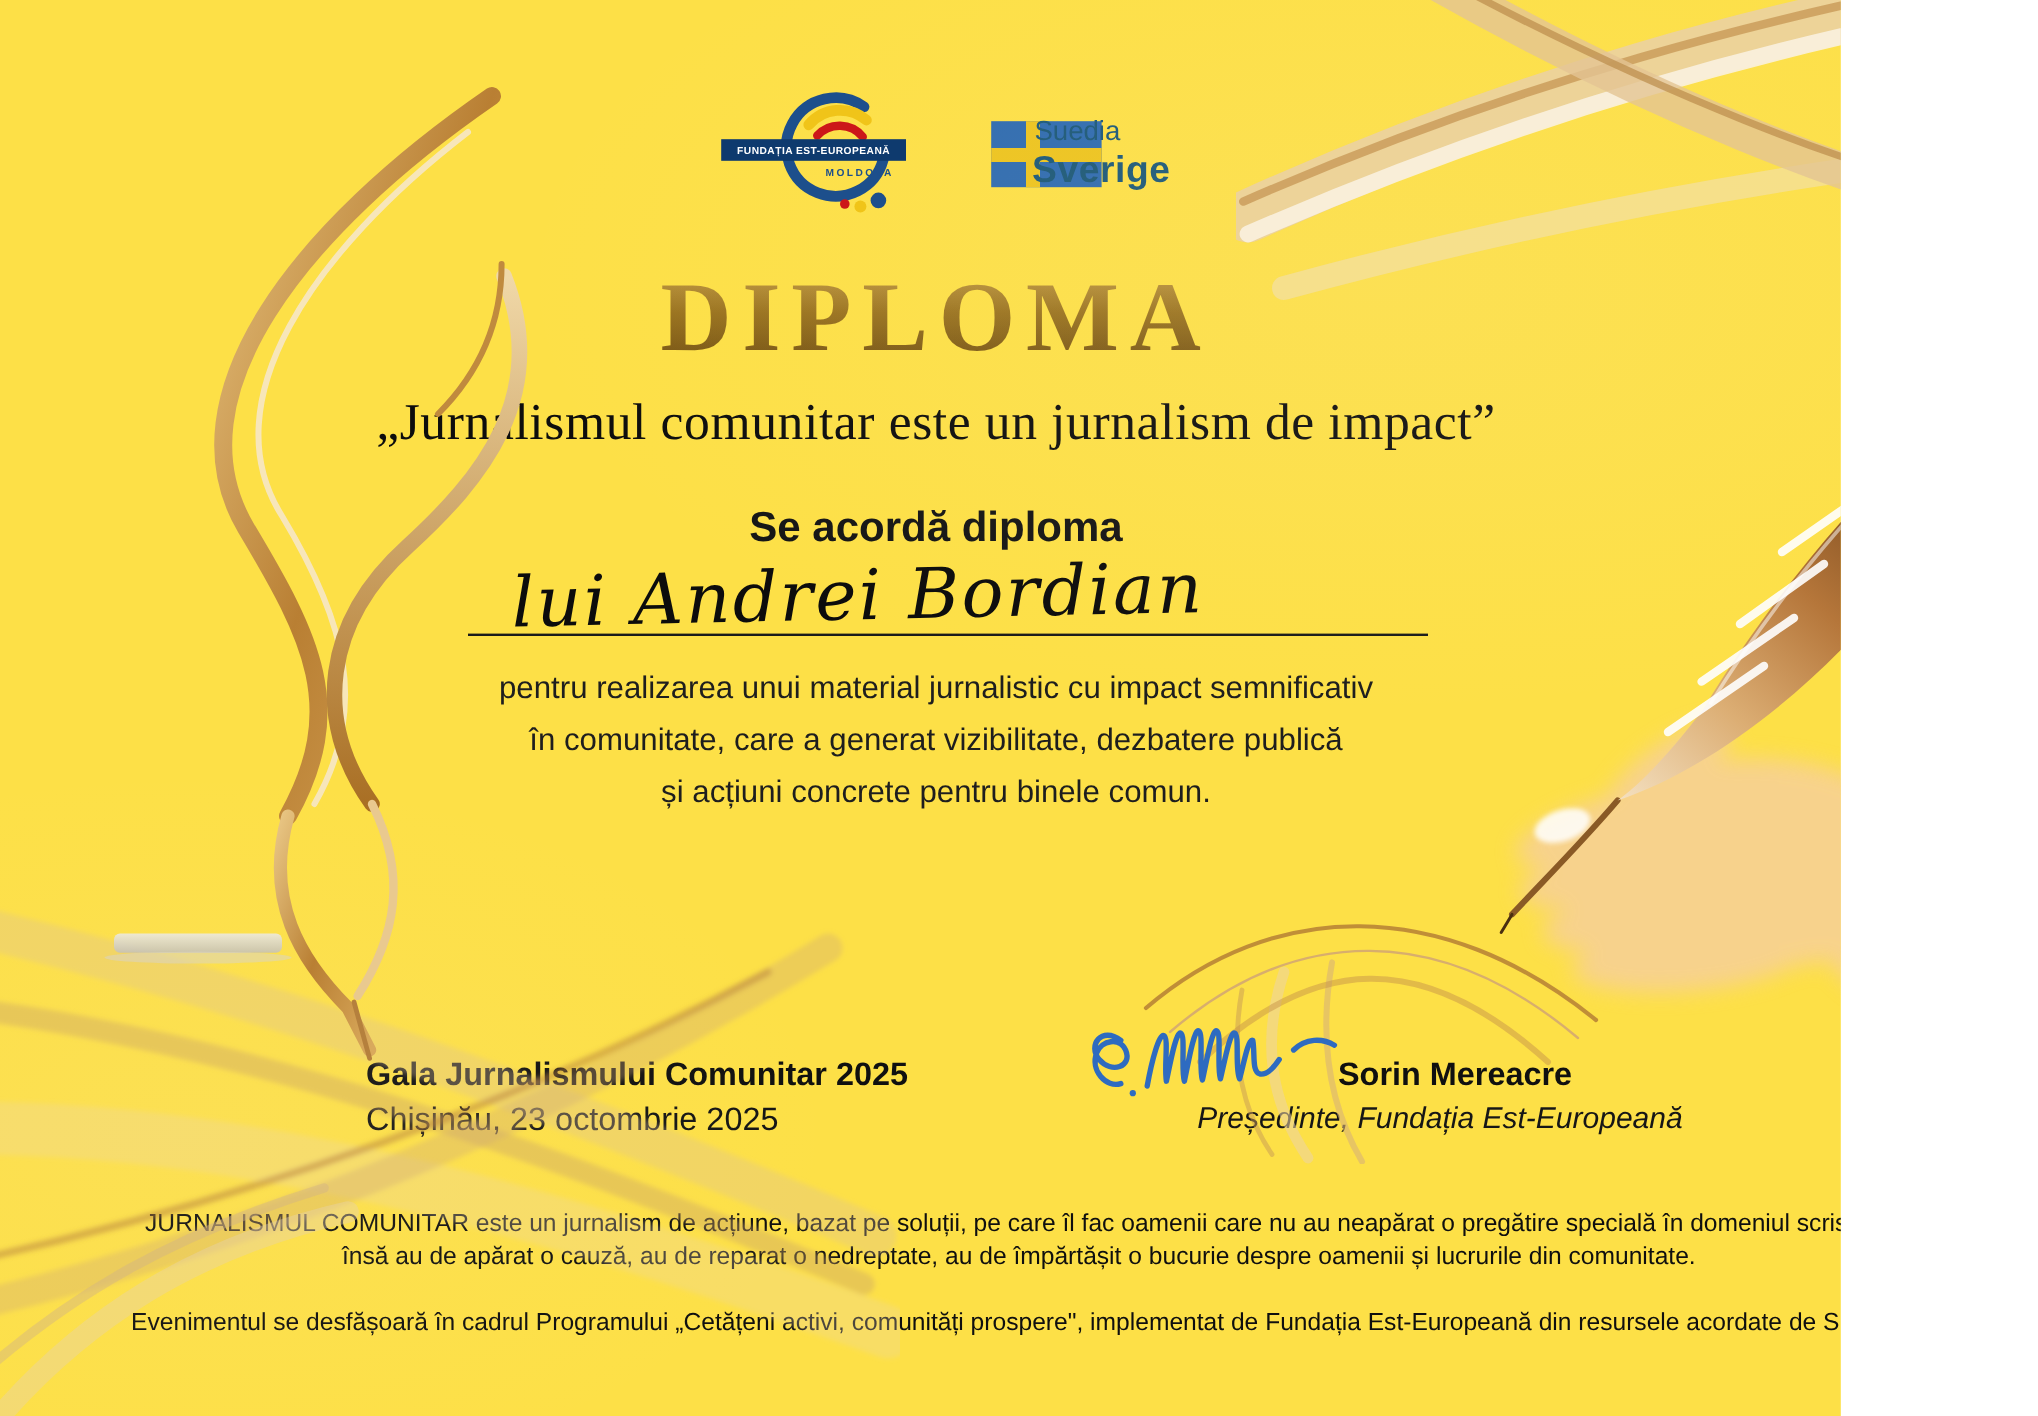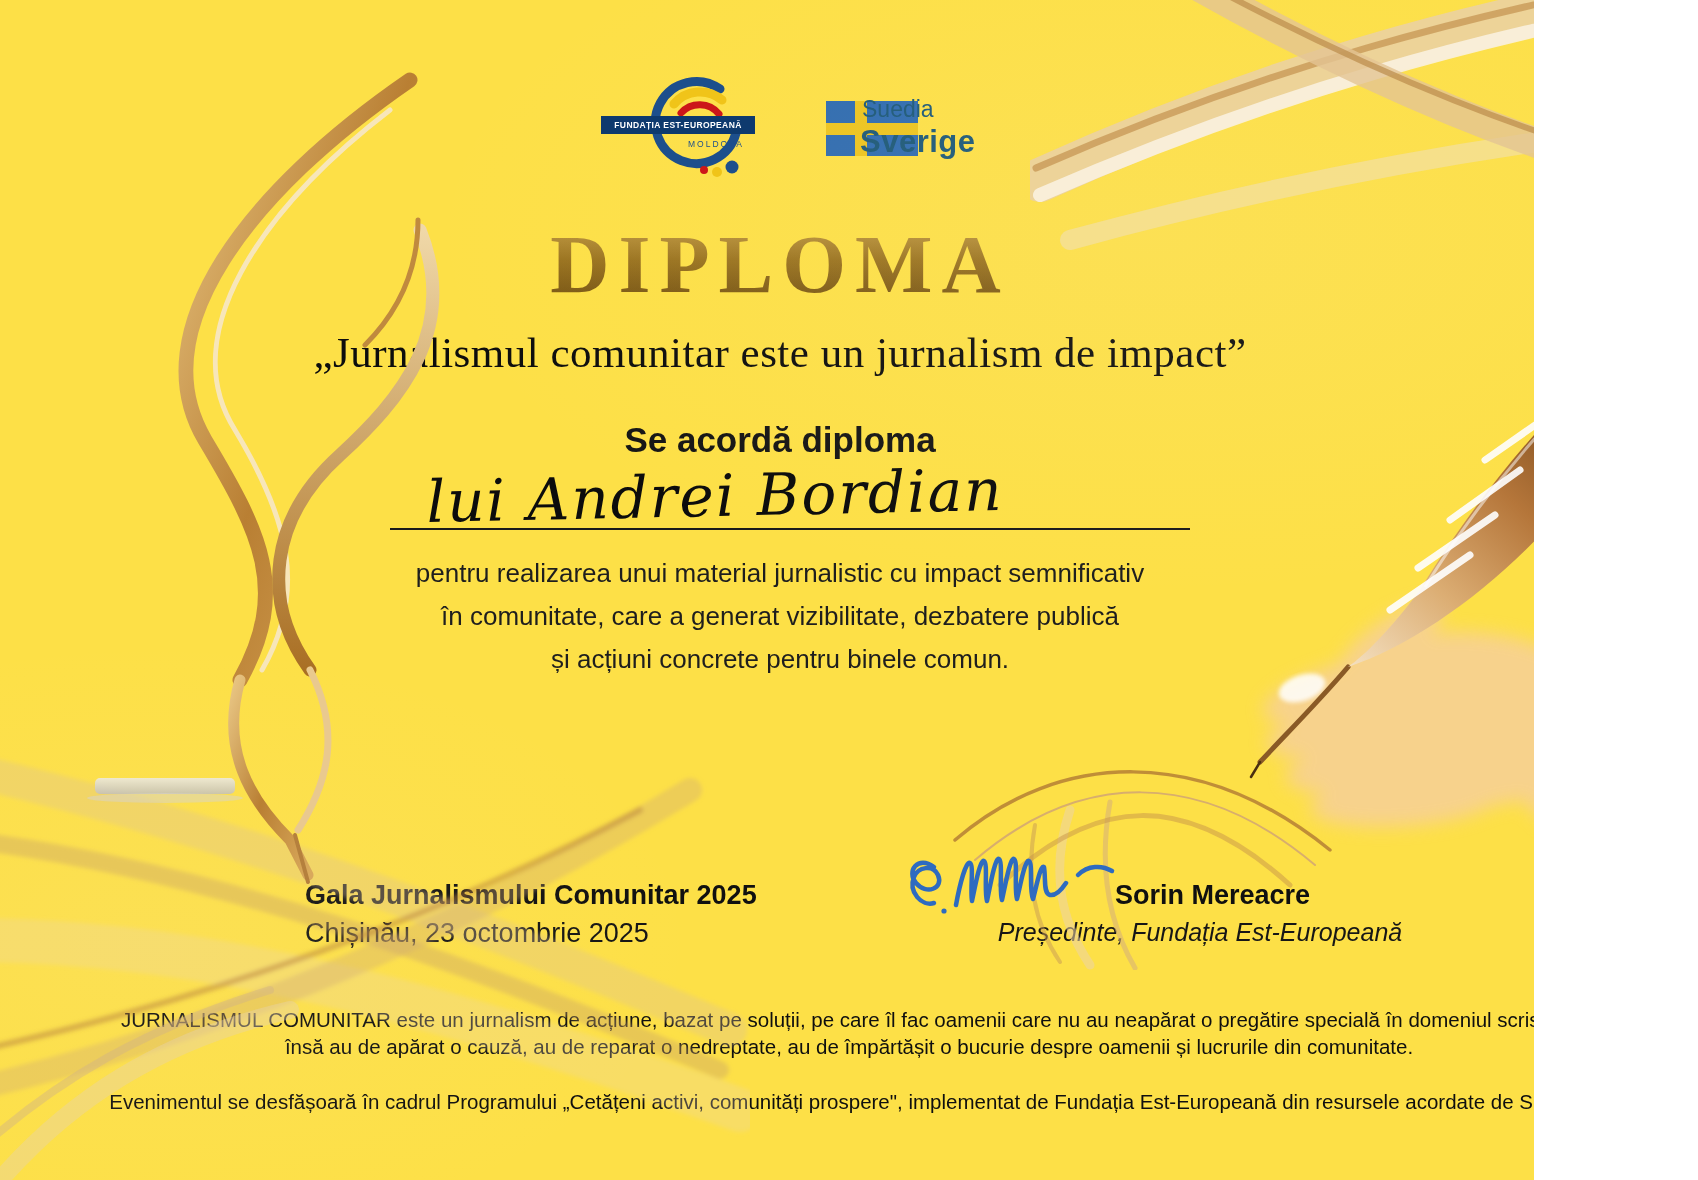--- a/index.html
+++ b/index.html
@@ -7,21 +7,21 @@
   body{background:#ffffff;font-family:"Liberation Sans",sans-serif;}
   .page{position:relative;width:1534px;height:1180px;background:#fde047;overflow:hidden;}
   .page::after{content:"";position:absolute;inset:0;pointer-events:none;
     background:radial-gradient(1200px 600px at 75% 20%, rgba(243,226,196,0.10), transparent 60%),
                radial-gradient(900px 500px at 10% 80%, rgba(240,222,190,0.10), transparent 60%);}
   .abs{position:absolute;}
   svg{display:block;}
   
   .logo-banner{position:absolute;left:601px;top:116px;width:154px;height:18px;background:#0e3a6e;
     color:#ffffff;font-size:8.5px;font-weight:bold;letter-spacing:.4px;text-align:center;line-height:18px;z-index:3;}
-  .logo-moldova{position:absolute;left:688px;top:139px;font-size:8.5px;font-weight:normal;color:#1d4f8c;
+  .logo-moldova{position:absolute;left:688px;top:139px;font-size:8.5px;font-weight:bold;color:#1d4f8c;
     letter-spacing:2px;z-index:3;}
   .flag{position:absolute;left:826px;top:101px;width:92px;height:55px;
     background:
       linear-gradient(to right, transparent 29px, #edc41e 29px, #edc41e 41px, transparent 41px),
       linear-gradient(to bottom, transparent 22px, #edc41e 22px, #edc41e 34px, transparent 34px),
       #2e6bb0;}
   .sweden-ro{position:absolute;left:862px;top:96px;font-size:23px;color:#1b5878;}
   .sweden-sv{position:absolute;left:860px;top:124px;font-size:31px;font-weight:bold;color:#1b5878;letter-spacing:.5px;}
   .title{position:absolute;left:0;top:218px;width:1560px;text-align:center;
     font-family:"Liberation Serif",serif;font-size:82px;font-weight:600;letter-spacing:9px;

